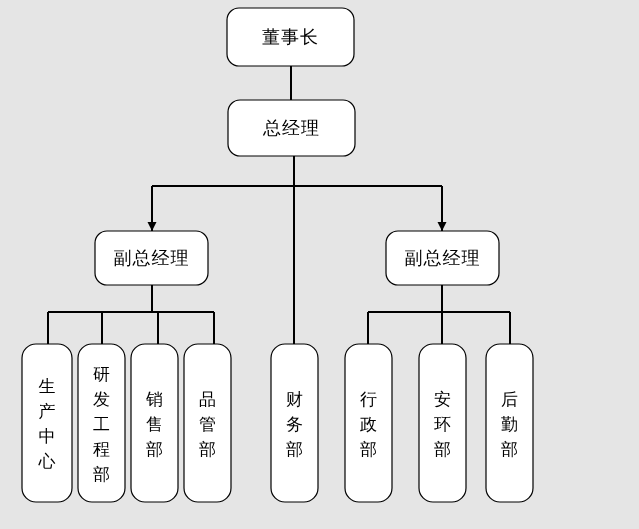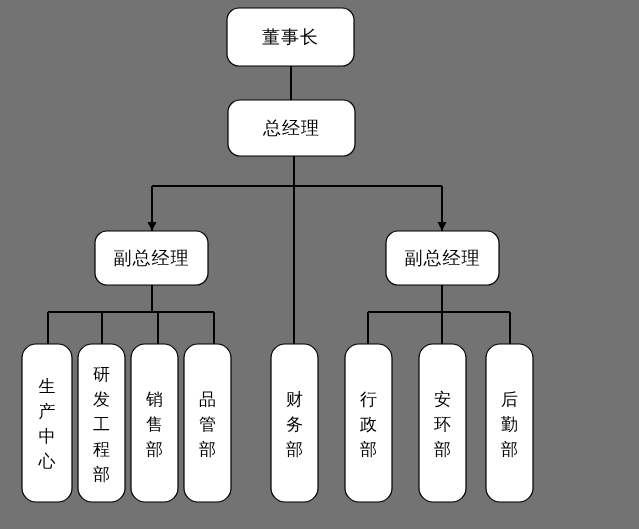--- a/index.html
+++ b/index.html
@@ -11,21 +11,21 @@
   body {
     width: 639px;
     height: 529px;
     font-family: "DejaVu Sans", sans-serif;
     overflow: hidden;
   }
   #chart-root {
     position: relative;
     width: 639px;
     height: 529px;
-    background: #737373;
+    background: #e5e5e5;
   }
   svg#org-svg {
     position: absolute;
     left: 0;
     top: 0;
     width: 639px;
     height: 529px;
     display: block;
   }
   .node-box {

